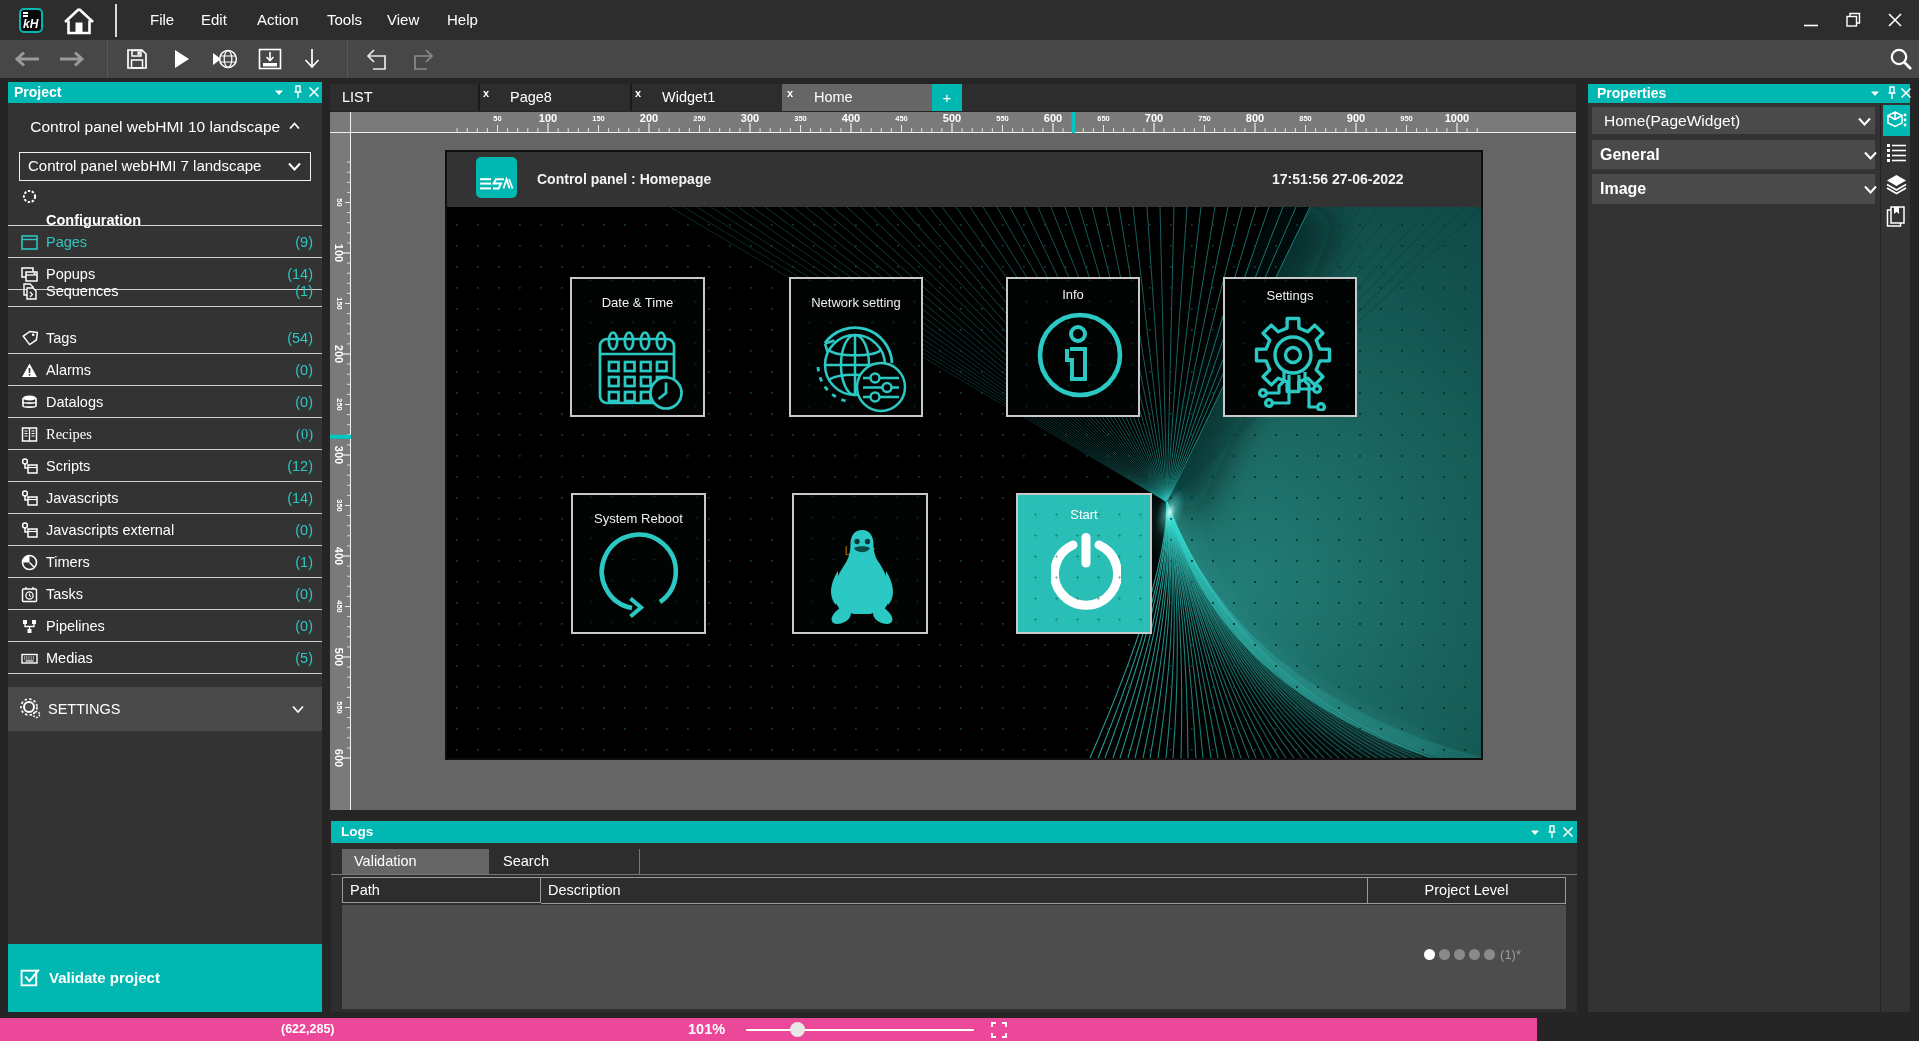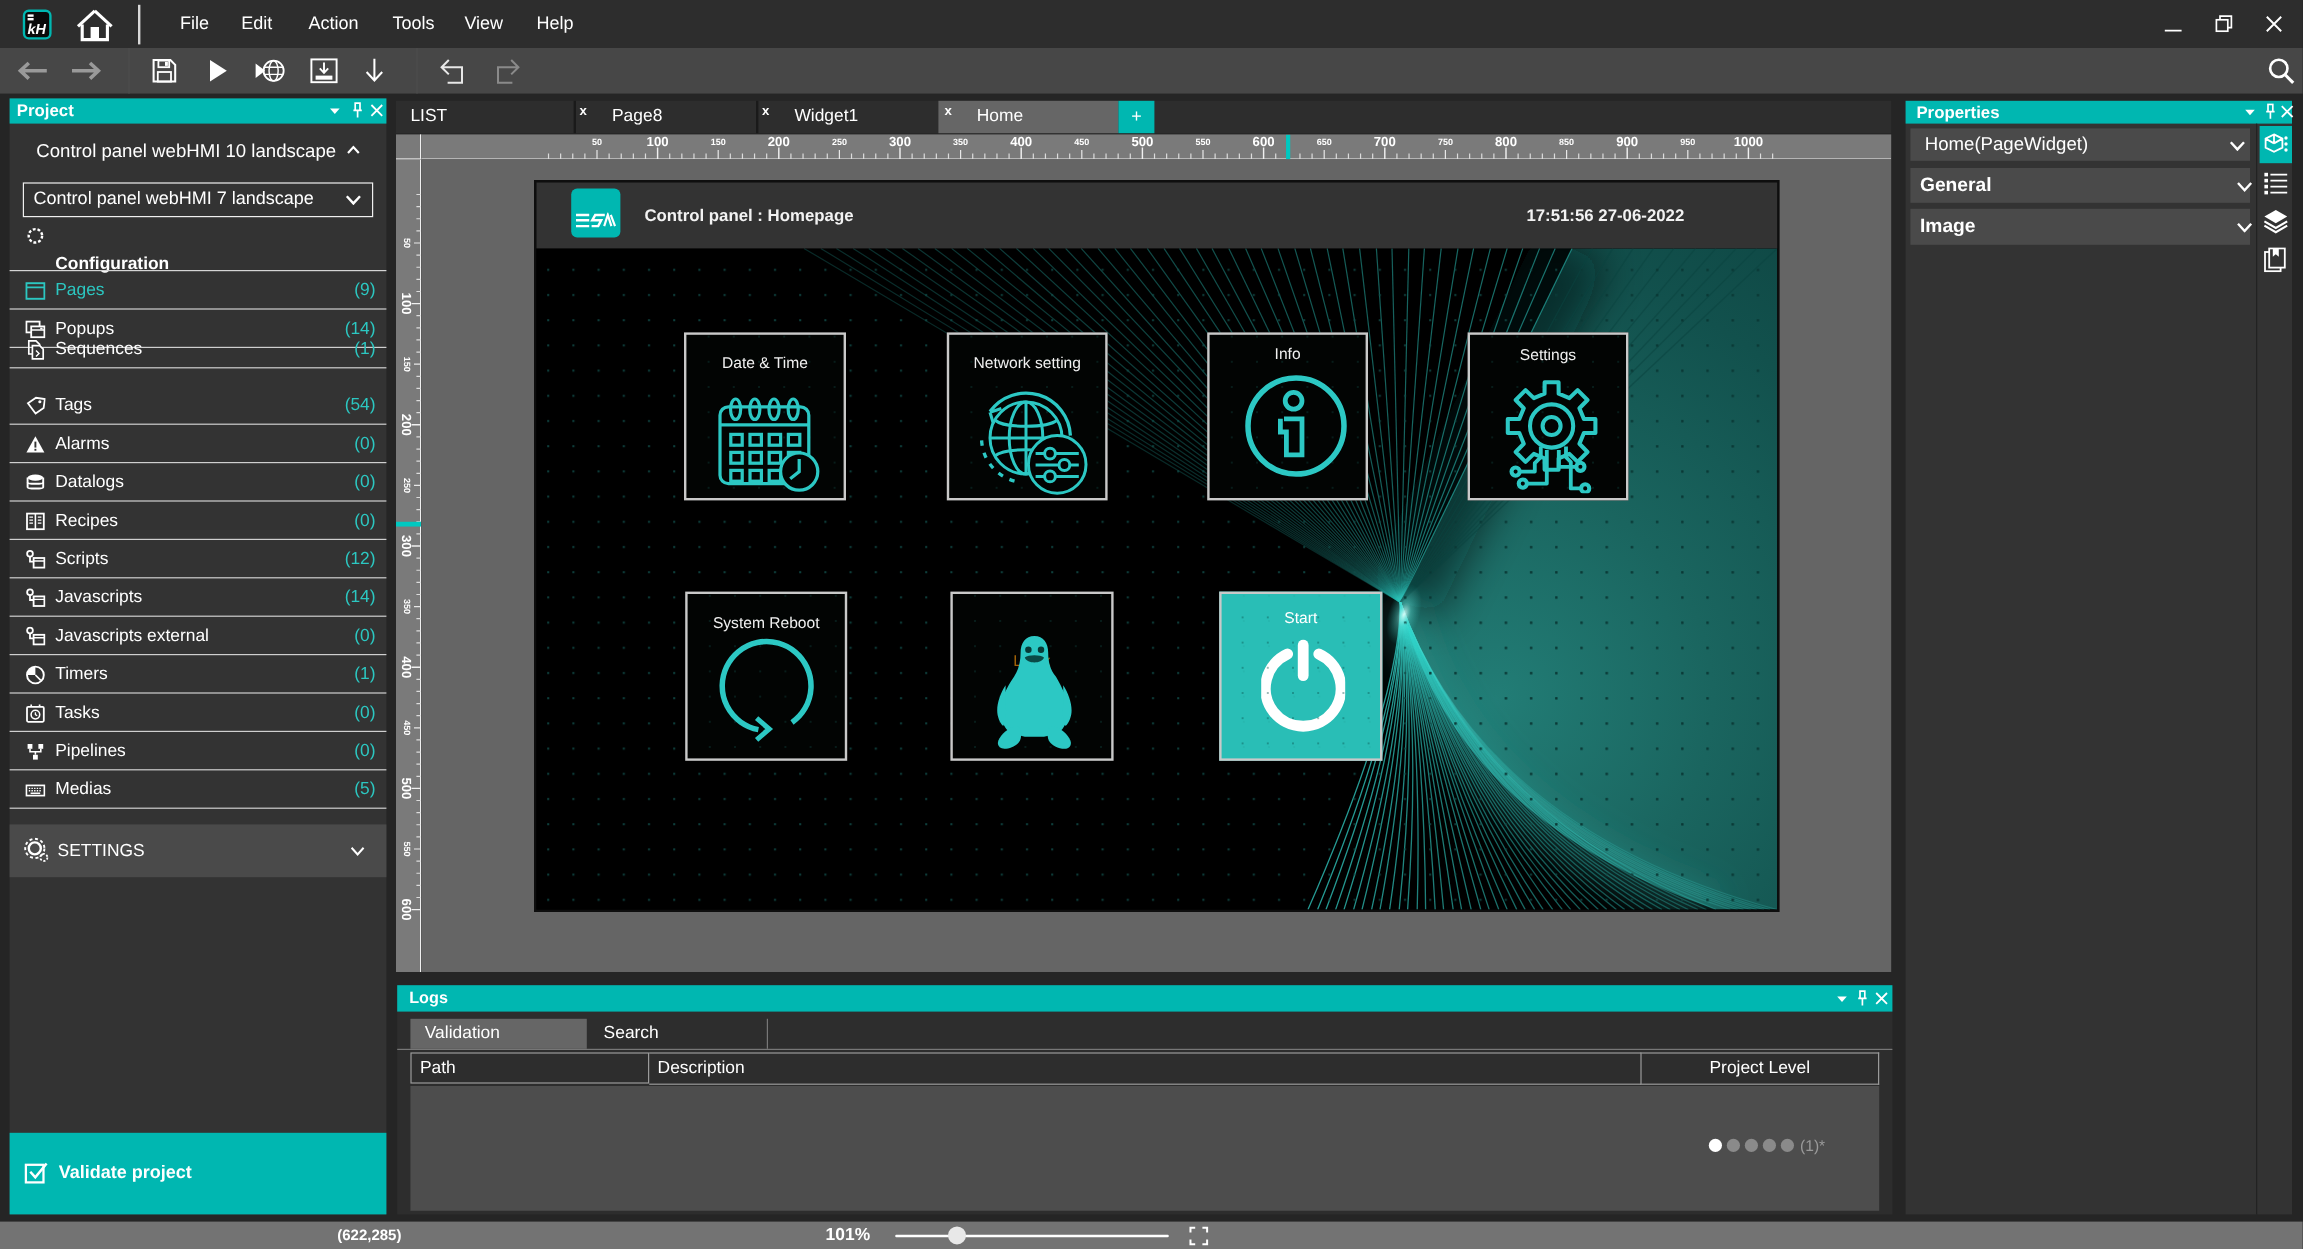--- a/index.html
+++ b/index.html
@@ -33,21 +33,21 @@
 .tile { position:absolute; width:135px; height:140px; background:#020403; border:2px solid #c9c9c9; }
 .tile .t { position:absolute; top:16px; left:0; width:100%; text-align:center; color:#f0f0f0; font-size:13px; }
 
 #logs { position:absolute; left:331px; top:821px; width:1246px; height:191px; background:#2d2d2d; }
 #logshead { position:absolute; left:0; top:0; width:1246px; height:22px; background:#00b7b1; color:#fff; font-weight:bold; font-size:13.5px; line-height:21px; padding-left:10px; }
 
 #rightpanel { position:absolute; left:1588px; top:84px; width:322px; height:928px; background:#333333; }
 #rp-head { position:absolute; left:0; top:0; width:322px; height:19px; background:#00b7b1; color:#fff; font-size:14px; font-weight:bold; line-height:19px; padding-left:9px; }
 .rp-bar { position:absolute; left:4px; width:283px; background:#4a4a4a; color:#fff; }
 
-#statusbar { position:absolute; left:0; top:1018px; width:1919px; height:23px; background:#737373; }
+#statusbar { position:absolute; left:0; top:1018px; width:1537px; height:23px; background:#ec4899; }
 </style>
 </head>
 <body>
 <div id="app">
   <div id="titlebar">
     <div class="abs" style="left:19px;top:8px;width:24px;height:25px;background:#0a0a0a;border:2px solid #00b7b1;border-radius:5px;">
       <div class="abs" style="left:2px;top:2px;width:5px;height:1.5px;background:#fff;"></div>
       <div class="abs" style="left:2px;top:5px;width:5px;height:1.5px;background:#fff;"></div>
       <div class="abs" style="left:2px;top:9px;width:16px;height:11px;color:#fff;font-size:12px;font-style:italic;font-weight:bold;line-height:11px;">kH</div>
     </div>
@@ -190,21 +190,21 @@
     </div>
     <div class="lp-row" style="top:304px;">
       <svg class="lp-icon" viewBox="0 0 17 17">
           <ellipse cx="8.5" cy="4" rx="6.5" ry="2.6" fill="#fff"></ellipse>
           <path d="M2 4 V8 C2 9.5 15 9.5 15 8 V4" fill="none" stroke="#fff" stroke-width="1.6"></path>
           <path d="M2 8 V12 C2 13.5 15 13.5 15 12 V8" fill="none" stroke="#fff" stroke-width="1.6"></path>
         </svg>
       <div class="lp-label">Datalogs</div>
         <div class="lp-count">(0)</div>
     </div>
-    <div class="lp-row" style="top:336px;">
+    <div class="lp-row" style="top:336px;font-family:Liberation Serif, serif;">
       <svg class="lp-icon" viewBox="0 0 17 17">
           <rect x="1.5" y="2" width="14" height="13" fill="none" stroke="#fff" stroke-width="1.5"></rect>
           <path d="M8.5 2 V15" stroke="#fff" stroke-width="1.3"></path>
           <path d="M3.5 5 H6.5 M3.5 7.5 H6.5 M3.5 10 H6.5 M10.5 5 H13.5 M10.5 7.5 H13.5 M10.5 10 H13.5" stroke="#fff" stroke-width="1.1"></path>
         </svg>
       <div class="lp-label">Recipes</div>
         <div class="lp-count">(0)</div>
     </div>
     <div class="lp-row" style="top:368px;">
       <svg class="lp-icon" viewBox="0 0 17 17">

